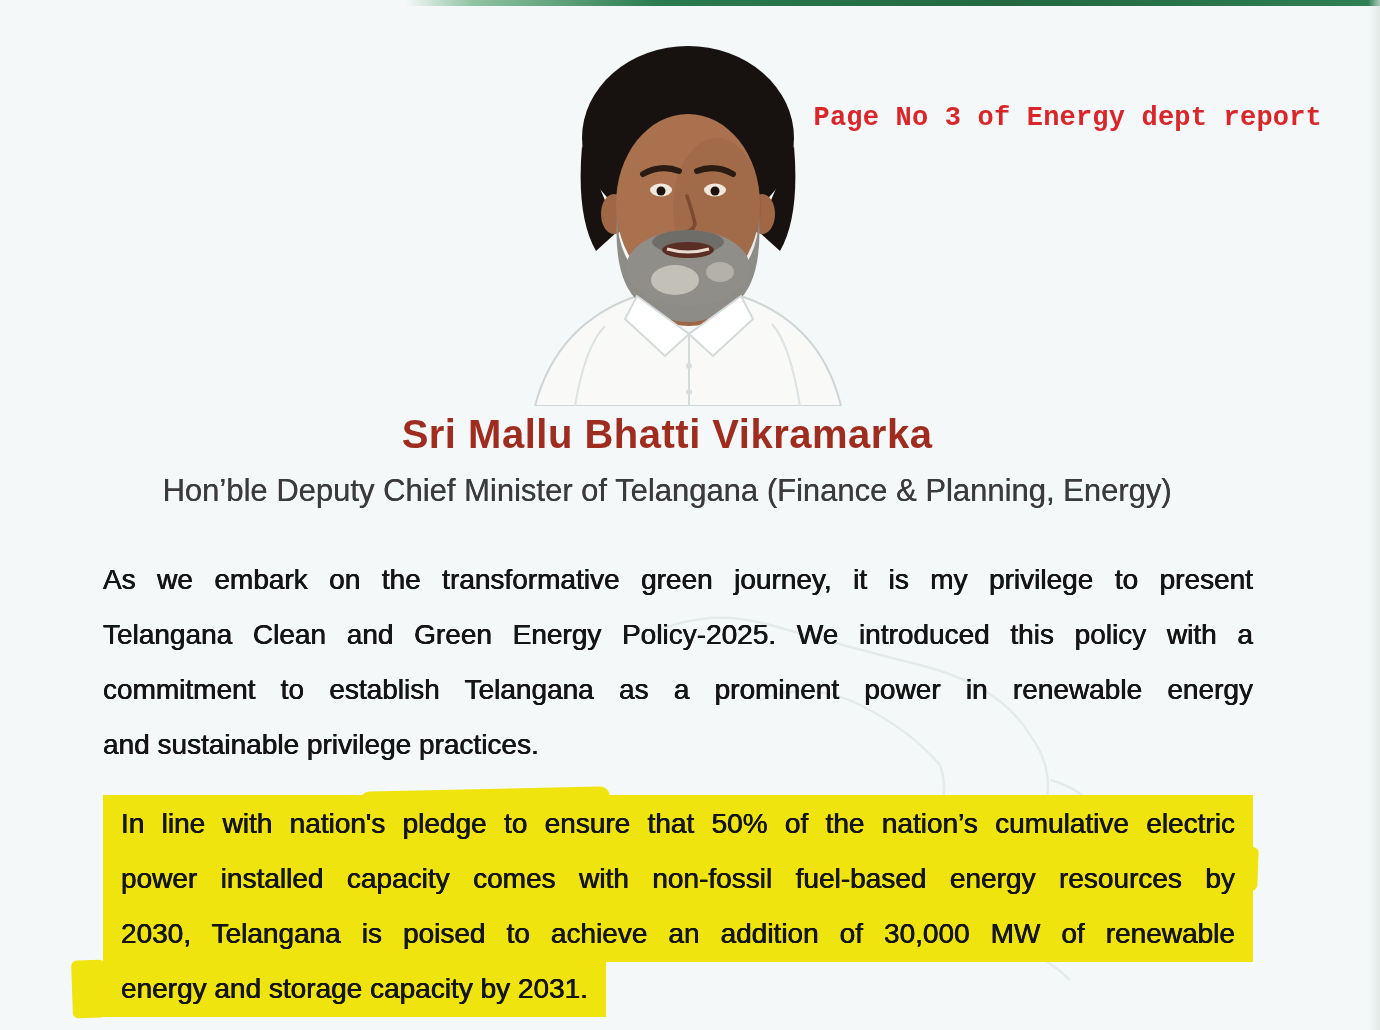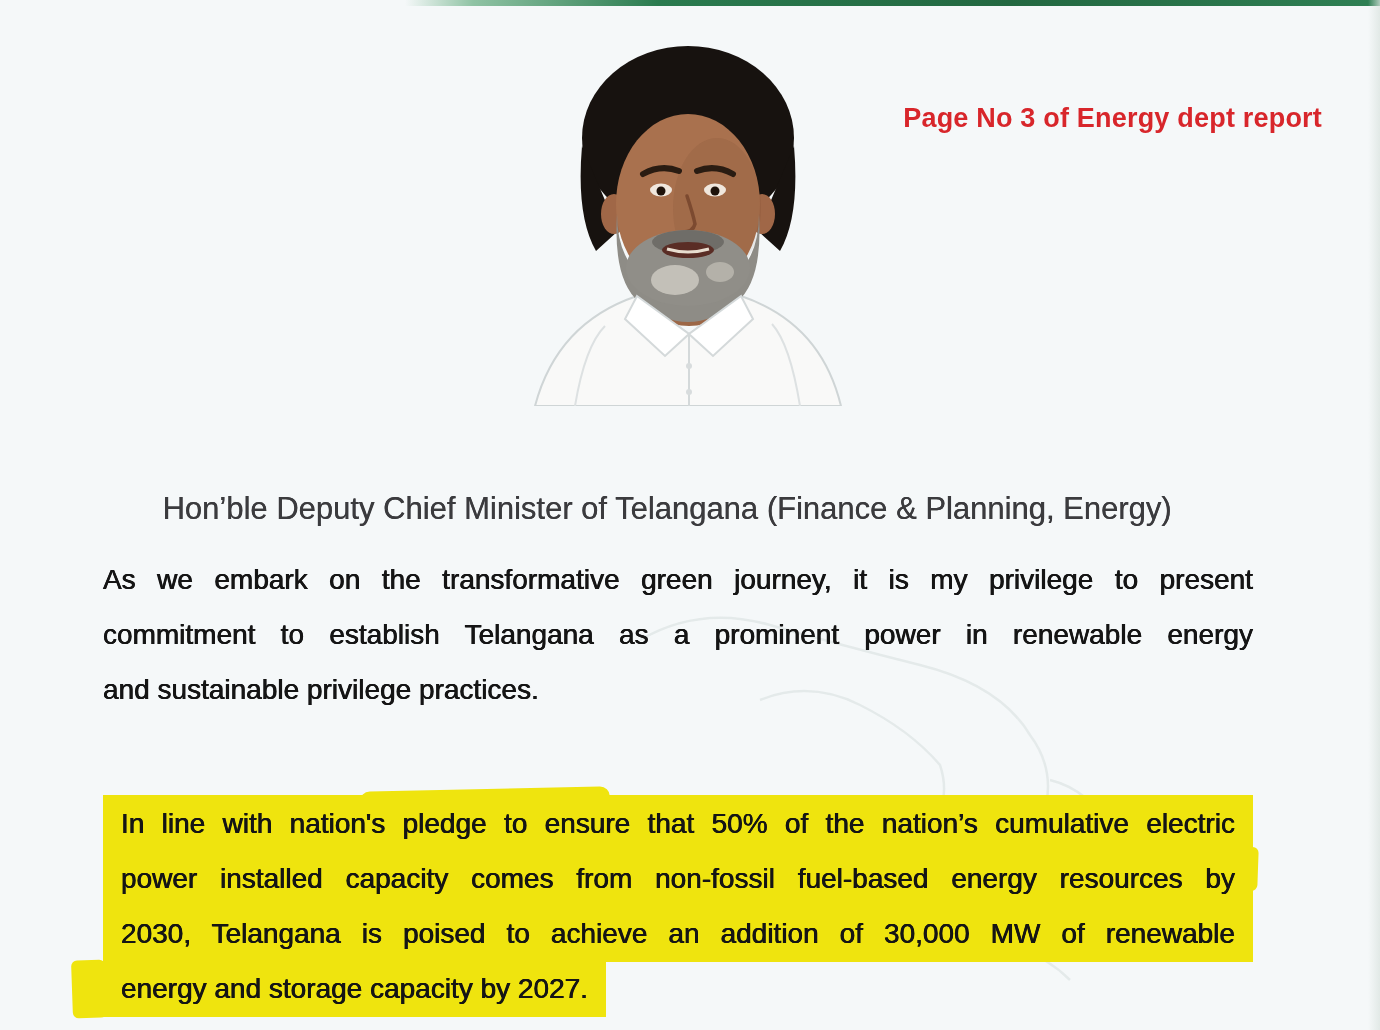--- a/index.html
+++ b/index.html
@@ -19,31 +19,32 @@
     position:absolute;right:0;top:0;width:12px;height:100%;z-index:3;
     background:linear-gradient(270deg,#dbe4e0,rgba(219,228,224,0));
     opacity:.75;
   }
   .watermark{position:absolute;left:0;top:0;z-index:0;}
   
   .annotation{
     position:absolute;top:103px;right:58px;z-index:2;
     font-size:27px;font-weight:bold;color:var(--annotation_red,#d8262b);
     letter-spacing:.2px;
+    font-family:Liberation Mono, monospace;
   }
   
   .photo{position:absolute;left:515px;top:36px;width:345px;height:370px;z-index:1;}
   
   .title{
     position:absolute;left:0;top:412px;width:1334px;margin:0;z-index:2;
     text-align:center;font-size:40px;font-weight:bold;
     color:var(--title_red,#9f2d1f);letter-spacing:.5px;
   }
   .subtitle{
-    position:absolute;left:0;top:491px;width:1334px;z-index:2;
+    position:absolute;left:0;top:473px;width:1334px;z-index:2;
     text-align:center;font-size:31px;color:var(--subtitle_gray,#3b3b3e);
     text-shadow:.3px 0 0 currentColor;
   }
   
   .para{
     position:absolute;left:103px;width:1150px;z-index:2;
     font-size:28px;color:var(--body_text,#151515);
     line-height:55px;
     text-shadow:.35px 0 0 currentColor, -.35px 0 0 currentColor;
   }
@@ -120,32 +121,34 @@
       <path d="M152,213 q21,6 42,0" fill="none" stroke="#e8ddcf" stroke-width="3"></path>
 
       <path d="M122,260 L174,298 L150,320 L110,283 Z" fill="#ffffff" stroke="#d4d9da" stroke-width="2"></path>
       <path d="M226,260 L174,298 L198,320 L238,283 Z" fill="#ffffff" stroke="#d4d9da" stroke-width="2"></path>
       <path d="M174,298 L174,370" stroke="#d4d9da" stroke-width="2"></path>
       <circle cx="174" cy="330" r="3" fill="#d8dcdd"></circle>
       <circle cx="174" cy="356" r="3" fill="#d8dcdd"></circle>
     </svg>
   </div>
 
+  <h1 class="title">Sri Mallu Bhatti Vikramarka</h1>
   <div class="subtitle">Hon’ble Deputy Chief Minister of Telangana (Finance &amp; Planning, Energy)</div>
 
   <div class="para intro">
     <div class="line just">As we embark on the transformative green journey, it is my privilege to present</div>
+    <div class="line just">Telangana Clean and Green Energy Policy-2025. We introduced this policy with a</div>
     <div class="line just">commitment to establish Telangana as a prominent power in renewable energy</div>
     <div class="line">and sustainable privilege practices.</div>
   </div>
 
   <div class="marker-blob blob-1"></div>
   <div class="marker-blob blob-2"></div>
   <div class="marker-blob blob-3"></div>
 
   <div class="para hl-para">
     <div class="line just"><span class="hl">In line with nation's pledge to ensure that 50% of the nation’s cumulative electric</span></div>
-    <div class="line just"><span class="hl">power installed capacity comes from non-fossil fuel-based energy resources by</span></div>
+    <div class="line just"><span class="hl">power installed capacity comes with non-fossil fuel-based energy resources by</span></div>
     <div class="line just"><span class="hl">2030, Telangana is poised to achieve an addition of 30,000 MW of renewable</span></div>
-    <div class="line"><span class="hl">energy and storage capacity by 2027.</span></div>
+    <div class="line"><span class="hl">energy and storage capacity by 2031.</span></div>
   </div>
 
 </div>
 
 </body></html>

